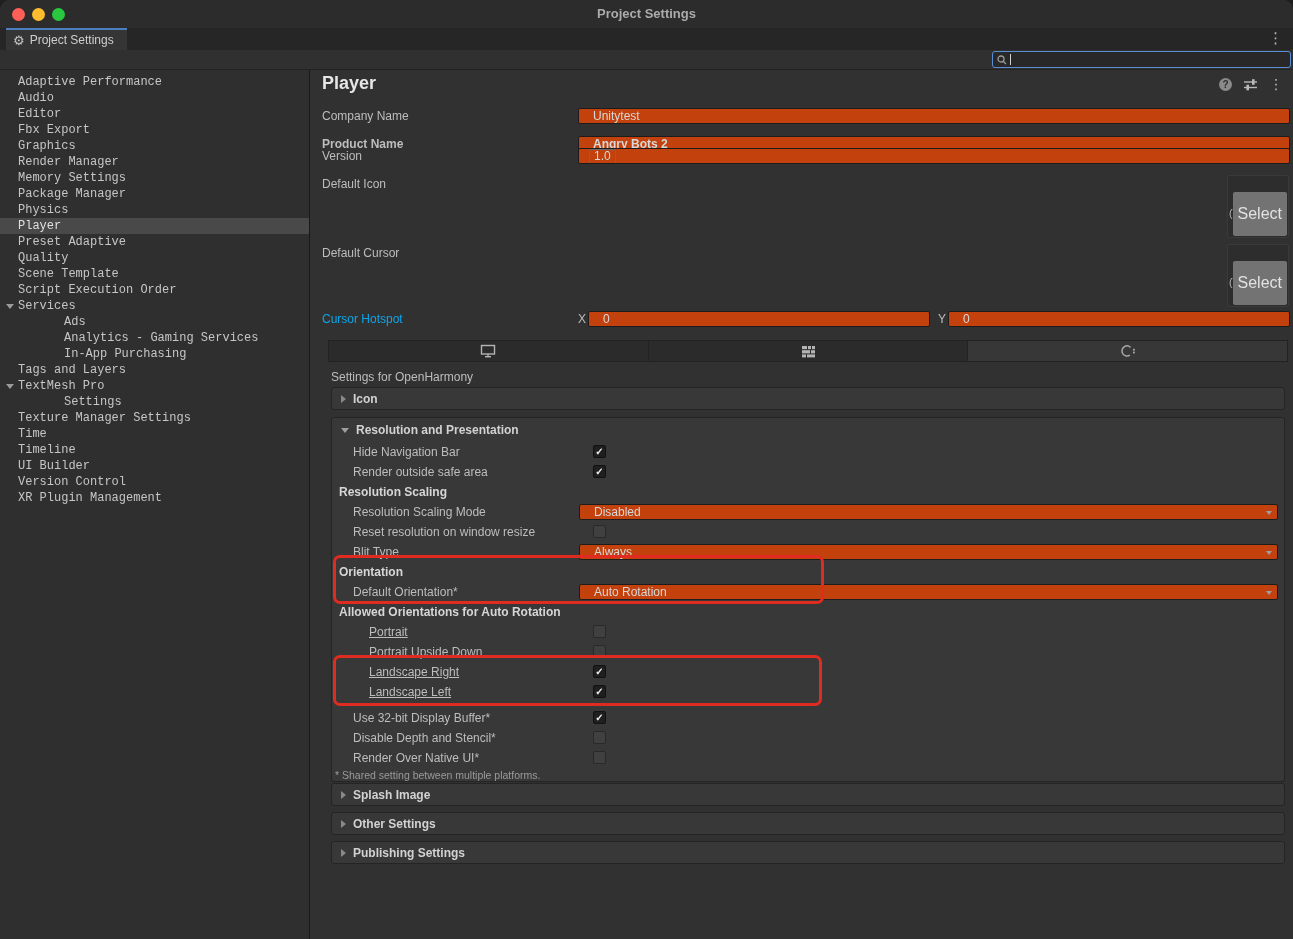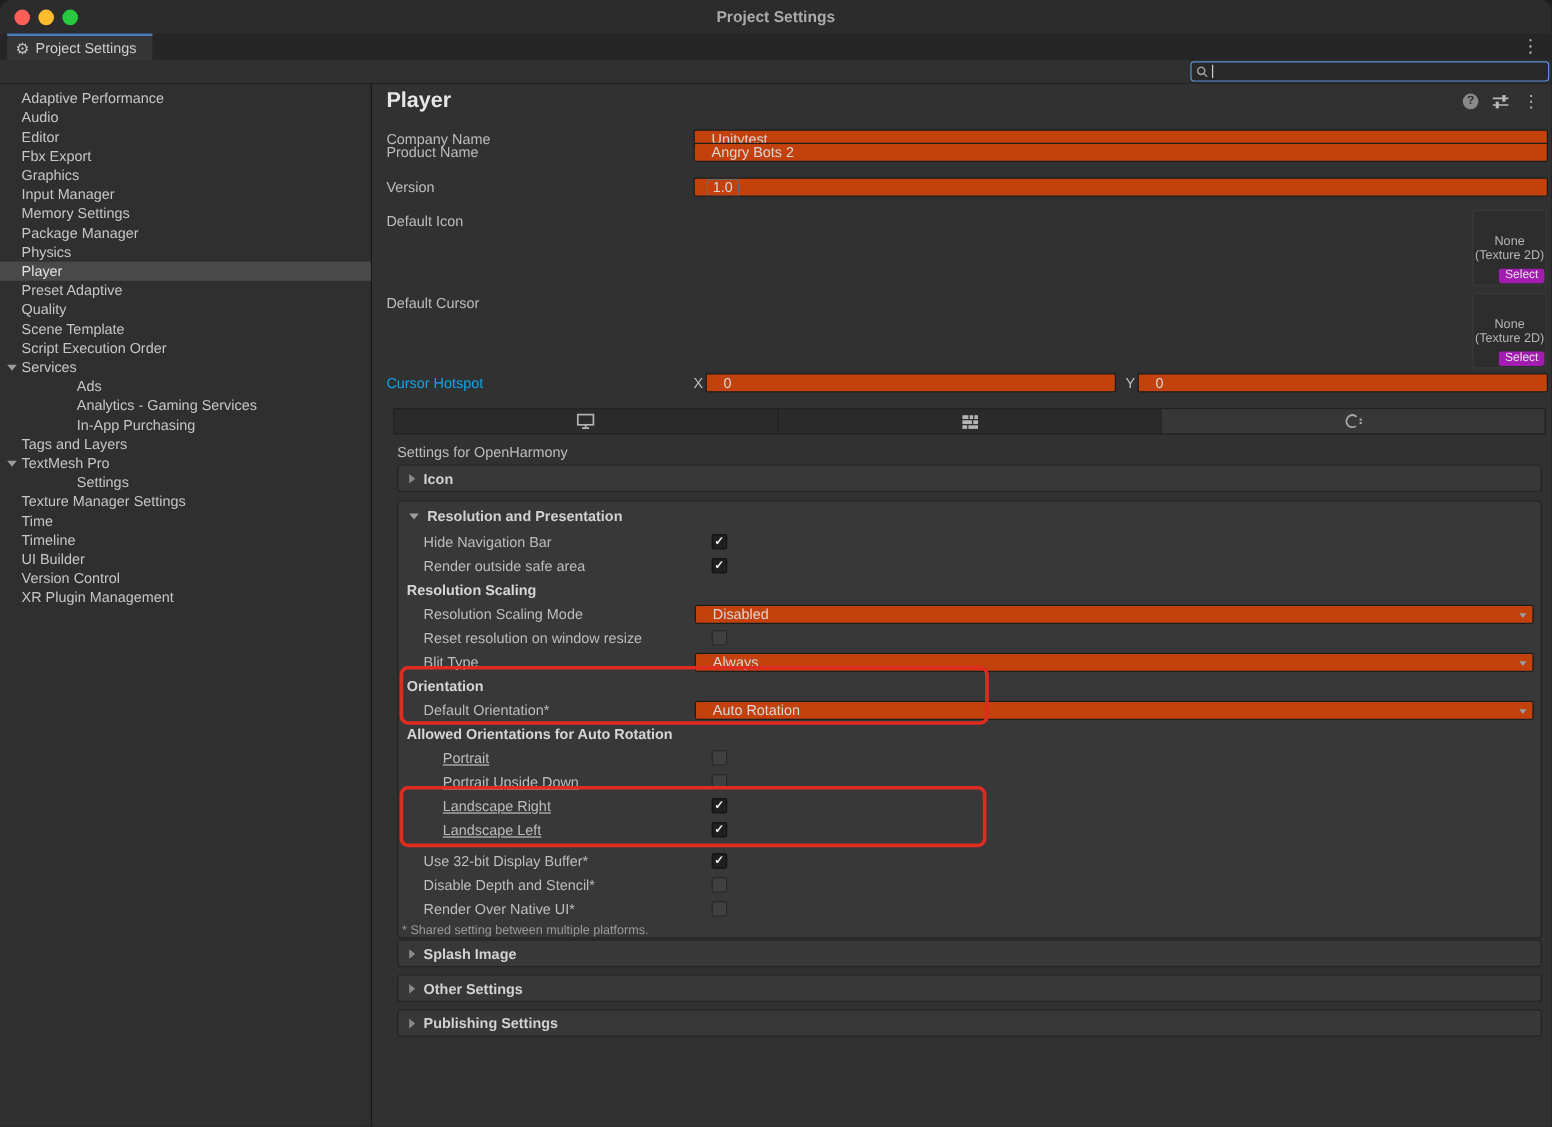--- a/index.html
+++ b/index.html
@@ -25,21 +25,21 @@
   
   #toolbar { position:absolute; left:0; top:50px; width:100%; height:20px; background:#303030;
     border-bottom:1px solid #232323; }
   #searchbox { position:absolute; right:2px; top:1px; width:299px; height:17px;
     background:#282828; border:1px solid #5a8fd6; border-radius:3px;
     display:flex; align-items:center; padding:0 4px; gap:3px; }
   #searchbox .caret { width:1px; height:11px; background:#cfcfcf; }
   
   #bodywrap { position:absolute; left:0; top:70px; width:100%; height:869px; }
   #sidebar { position:absolute; left:0; top:0; width:310px; height:100%; background:#2f2f2f;
-    border-right:1px solid #191919; padding-top:4px; }
+    border-right:1px solid #191919; padding-top:4px;font-family:Liberation Mono, monospace; }
   .side-item { position:relative; height:16px; line-height:16px; padding-left:18px;
     color:#c6c6c6; white-space:nowrap; }
   .side-item.indent1 { padding-left:64px; }
   .side-item.selected { background:#494949; color:#e0e0e0; }
   .side-item .tri { position:absolute; left:6px; top:6px; width:0; height:0;
     border-left:4px solid transparent; border-right:4px solid transparent; border-top:5px solid #9a9a9a; }
   
   #main { position:absolute; left:311px; top:0; width:982px; height:100%; background:#313131; }
   #player-title { position:absolute; left:11px; top:3px; font-size:18px; font-weight:700; color:#e6e6e6; }
   #hdr-icons { position:absolute; right:10px; top:8px; display:flex; align-items:center; gap:11px; }
@@ -51,22 +51,22 @@
     line-height:14px; color:#d8d8d8; padding:0 14px; white-space:nowrap; overflow:hidden; }
   .frow { position:absolute; left:0; width:100%; height:16px; }
   .frow .flabel { position:absolute; left:11px; top:1px; color:#bdbdbd; }
   .frow .fval { position:absolute; left:267px; width:712px; top:0; }
   .editsel { display:inline-block; border:1px solid #6a6a6a; border-radius:2px;
     padding:0 4px; margin-left:-4px; line-height:13px; }
   
   .texslot { position:absolute; left:916px; width:62px; height:63px; background:#2d2d2d;
     border:1px solid #3a3a3a; border-radius:2px; text-align:center; color:#b5b5b5; font-size:10.5px; }
   .texslot .tl1 { margin-top:19px; } .texslot .tl2 { white-space:nowrap; }
-  .texslot .selbtn { position:absolute; right:1px; bottom:1px; background:#a21caf; color:#e2e2e2;
-    font-size:10px; line-height:12px; padding:0 5px; border-radius:2px; }
+  .texslot .selbtn { position:absolute; right:1px; bottom:1px; background:#737373; color:#e2e2e2;
+    font-size:16px; line-height:12px; padding:16px 5px; border-radius:2px; }
   .objlabel { position:absolute; left:11px; color:#bdbdbd; }
   
   #hotspot-row { position:absolute; left:0; top:241px; width:100%; height:16px; }
   #hotspot-row .axis { position:absolute; top:1px; color:#bdbdbd; }
   
   #plat-tabs { position:absolute; left:17px; top:270px; width:960px; height:22px;
     border:1px solid #222; display:flex; background:#2b2b2b; }
   .plat-tab { flex:1; display:flex; align-items:center; justify-content:center; border-right:1px solid #222; }
   .plat-tab:last-child { border-right:none; }
   .plat-tab.selected { background:#373737; }
@@ -133,21 +133,21 @@
   </div>
 
   <div id="bodywrap">
 
     <div id="sidebar">
         <div class="side-item"><span>Adaptive Performance</span></div>
         <div class="side-item"><span>Audio</span></div>
         <div class="side-item"><span>Editor</span></div>
         <div class="side-item"><span>Fbx Export</span></div>
         <div class="side-item"><span>Graphics</span></div>
-        <div class="side-item"><span>Input Manager</span></div>
+        <div class="side-item"><span>Render Manager</span></div>
         <div class="side-item"><span>Memory Settings</span></div>
         <div class="side-item"><span>Package Manager</span></div>
         <div class="side-item"><span>Physics</span></div>
         <div class="side-item selected"><span>Player</span></div>
         <div class="side-item"><span>Preset Adaptive</span></div>
         <div class="side-item"><span>Quality</span></div>
         <div class="side-item"><span>Scene Template</span></div>
         <div class="side-item"><span>Script Execution Order</span></div>
         <div class="side-item"><span class="tri"></span><span>Services</span></div>
         <div class="side-item indent1"><span>Ads</span></div>
@@ -175,21 +175,21 @@
           <rect x="3.4" y="6.7" width="2.6" height="5.6" fill="#b9b9b9"></rect>
         </svg>
         <div class="kebab">⋮</div>
       </div>
 
       <div id="top-fields">
           <div class="frow" style="top: 38px;">
             <span class="flabel">Company Name</span>
             <div class="ufield fval">Unitytest</div>
           </div>
-          <div class="frow" style="top: 49px;">
+          <div class="frow" style="top: 66px; font-weight: bold;">
             <span class="flabel">Product Name</span>
             <div class="ufield fval">Angry Bots 2</div>
           </div>
           <div class="frow" style="top: 78px;">
             <span class="flabel">Version</span>
             <div class="ufield fval"><span class="editsel">1.0</span></div>
           </div>
         </div>
 
       <div id="obj-fields">

